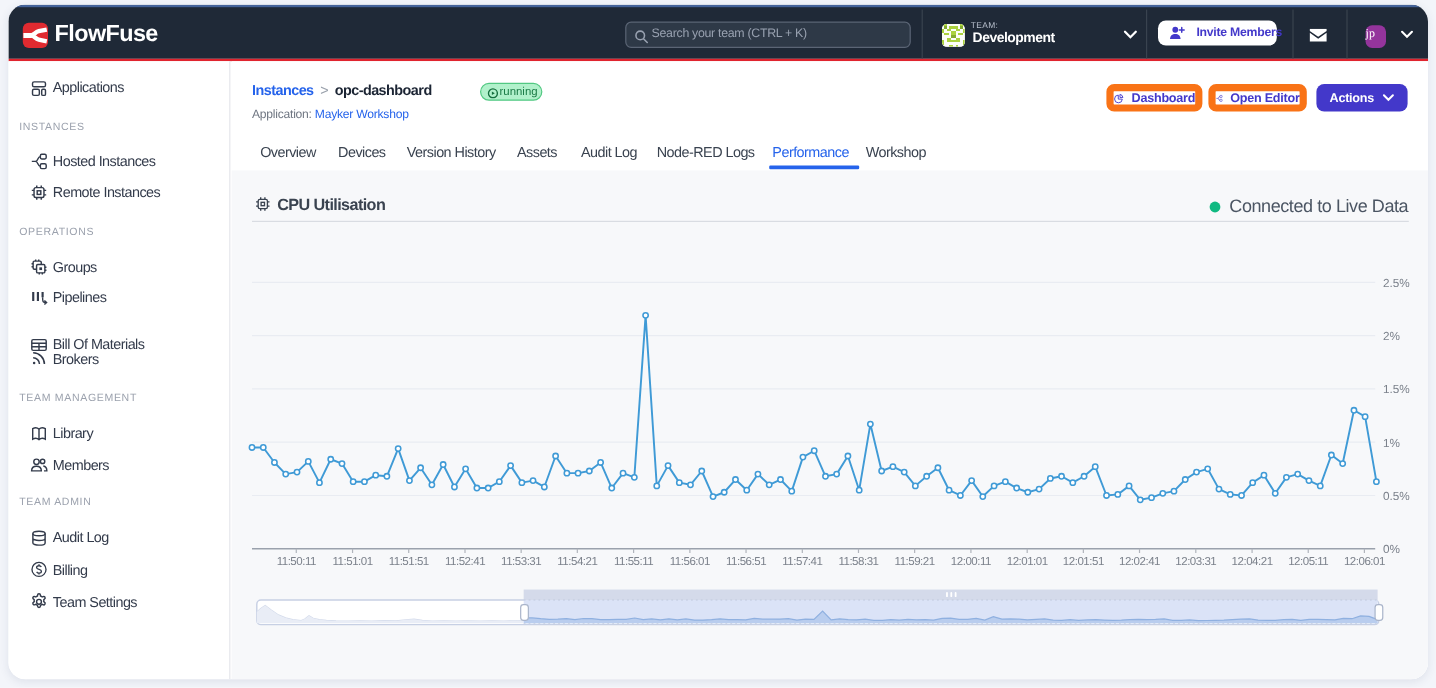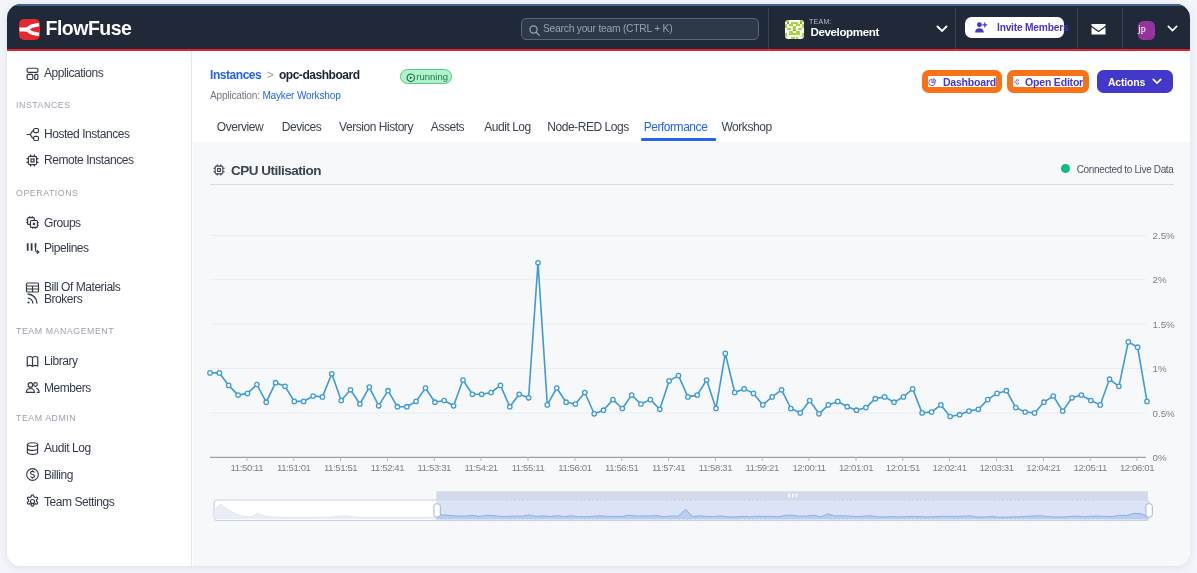--- a/index.html
+++ b/index.html
@@ -28,21 +28,21 @@
 #bc .sep{color:#9aa1ac;font-weight:normal;padding:0 5.5px}
 #badge{position:absolute;left:392.8px;top:65px;width:52px;height:15px;background:#b1f1cb;border:1px solid #52c882;border-radius:7.5px;color:#1b7a46;font-size:9.5px;line-height:13.5px;padding-left:15.5px;white-space:nowrap}
 #appline{position:absolute;left:203px;top:86px;font-size:10.1px;color:#6f7682;letter-spacing:-.2px}
 #appline a{color:#2563eb;text-decoration:none}
 .btn{position:absolute;top:66px;height:23px;border:6px solid #f97316;border-radius:6.5px;background:#fff;color:#4338ca;font-size:10.5px;font-weight:bold;letter-spacing:-.2px;display:flex;align-items:center;justify-content:center;white-space:nowrap}
 .btn svg{margin-right:6px}
 #actions{position:absolute;left:1090px;top:66px;width:76px;height:23px;background:#4338ca;border-radius:6.5px;color:#fff;font-size:10.5px;font-weight:bold;letter-spacing:-.2px;display:flex;align-items:center;justify-content:center}
 .tab{position:absolute;top:116px;font-size:12px;color:#3a4350;letter-spacing:-.45px;transform:translateX(-50%);white-space:nowrap}
 #tabline{position:absolute;left:634px;top:134px;width:75px;height:3px;background:#2563eb;border-radius:1px}
 #cpuhead{position:absolute;left:224px;top:158.5px;font-size:13.5px;font-weight:bold;color:#3a4350;letter-spacing:-.5px}
-#livetx{position:absolute;right:16.5px;top:159.5px;font-size:10px;color:#4b5563;letter-spacing:-.35px}
+#livetx{position:absolute;right:16.5px;top:159.5px;font-size:15px;color:#4b5563;letter-spacing:-.35px}
 #hr1{position:absolute;left:203px;top:180px;width:964px;height:1px;background:#d9dce2}
 svg.lay{position:absolute;left:0;top:0}
 .ico{position:absolute}
 </style></head><body>
 <div id="win">
 <div id="nav">
   <div id="logo"><svg width="21" height="21" viewBox="0 0 21 21">
           <path d="M0.5 10.5 H7.5" stroke="#fff" stroke-width="4.2" fill="none"></path>
           <path d="M6.5 10.5 C9.8 10.5 10 7.6 13.2 7 L20 5.6" stroke="#fff" stroke-width="3.6" fill="none"></path>
           <path d="M6.5 10.5 C9.8 10.5 10 13.4 13.2 14 L20 15.4" stroke="#fff" stroke-width="3.6" fill="none"></path>

